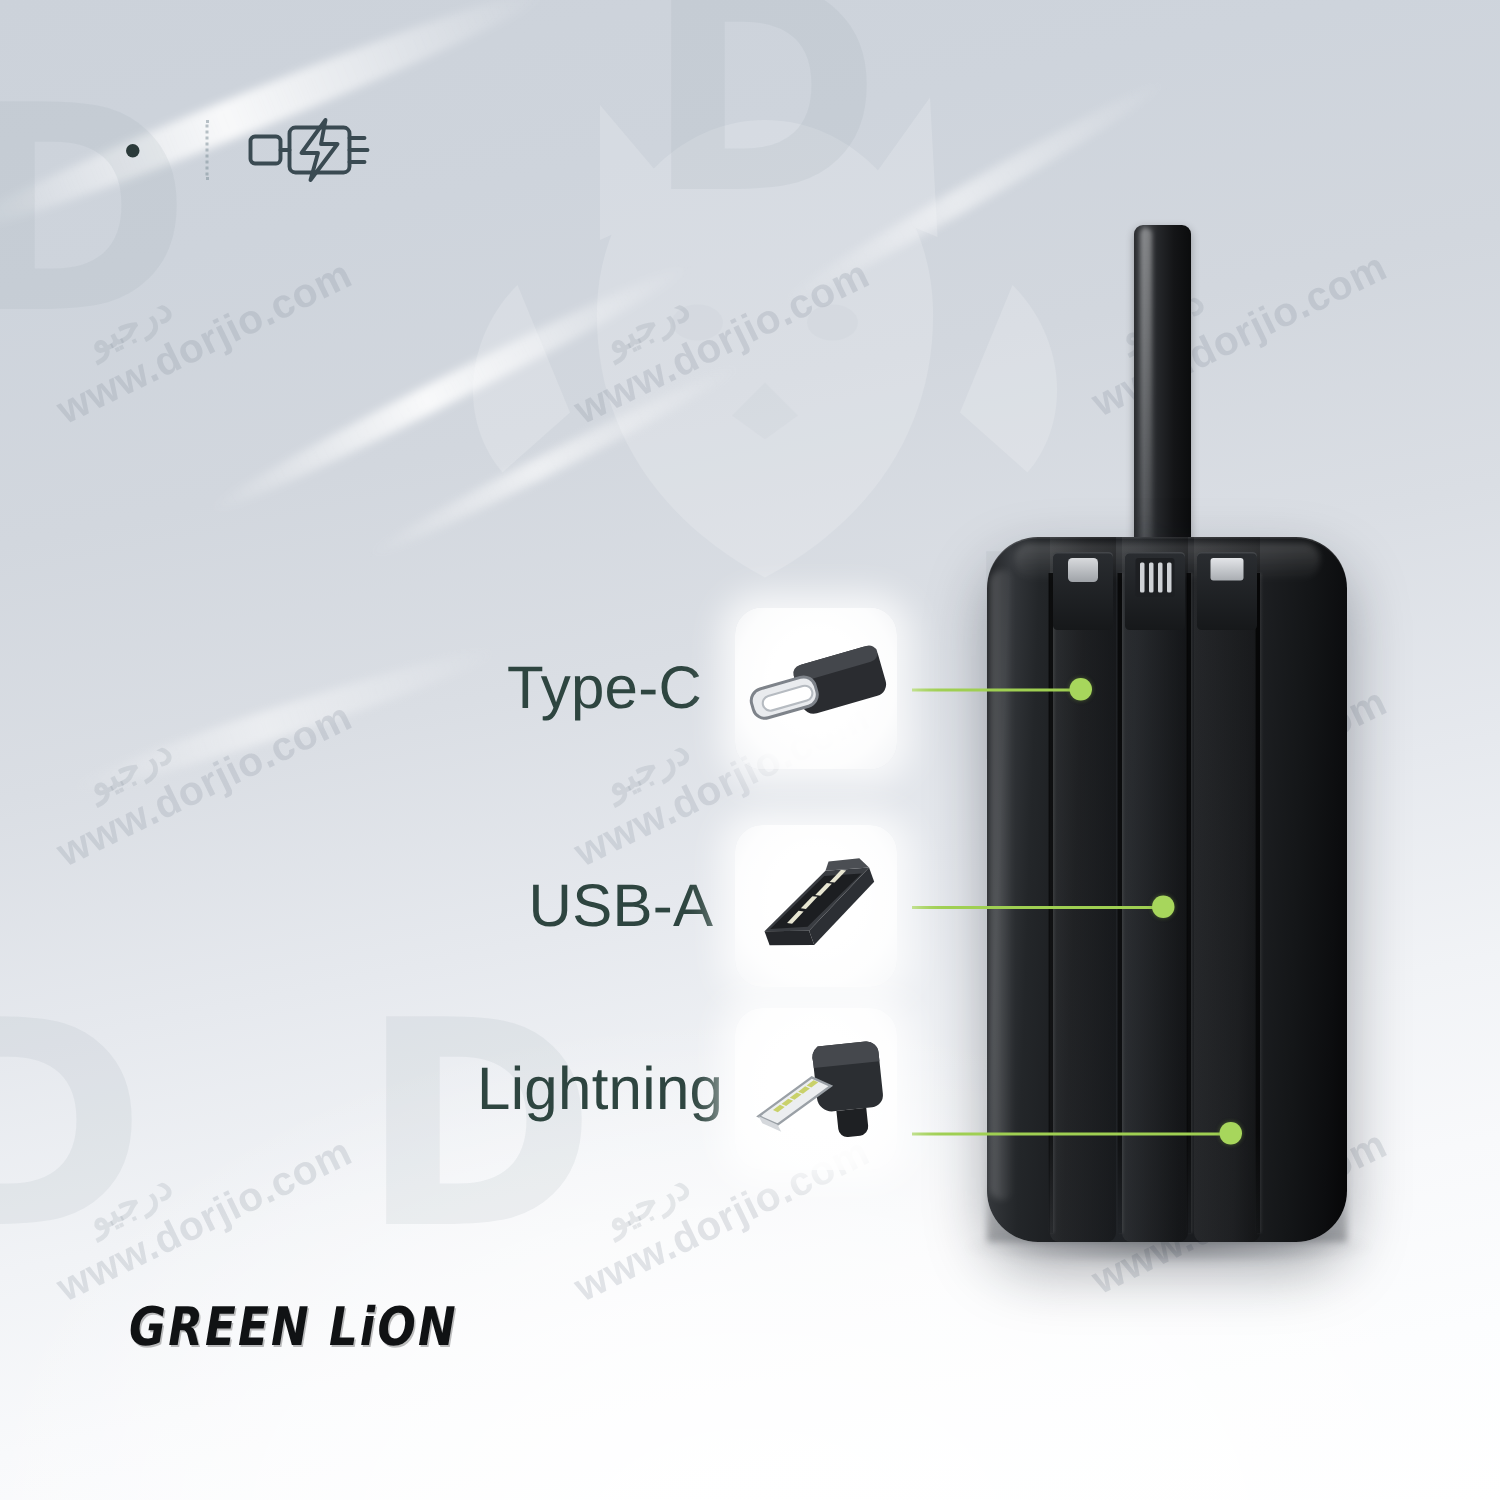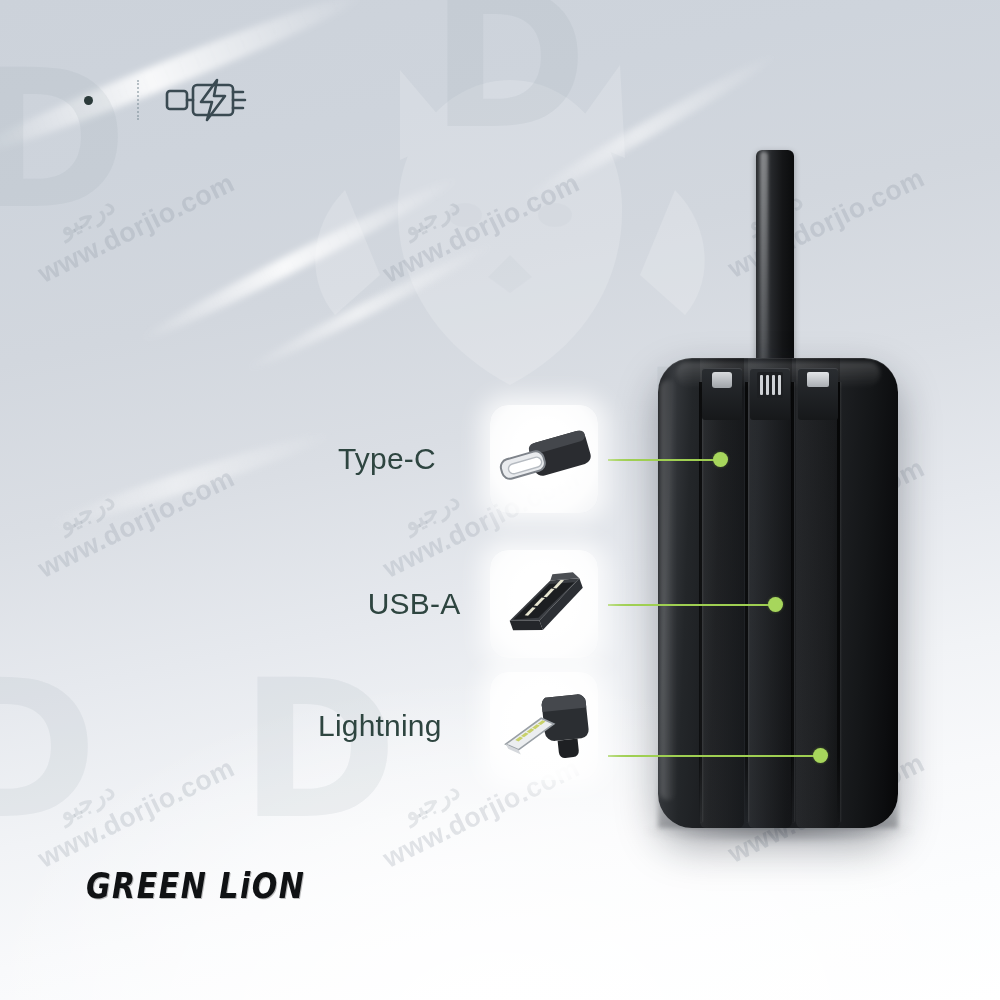--- a/index.html
+++ b/index.html
@@ -197,21 +197,21 @@
   .pb-shadow-floor {
     position:absolute; left:640px; top:818px;
     width:278px; height:26px; border-radius:50%;
     background: radial-gradient(ellipse at center, rgba(30,34,40,.35), rgba(30,34,40,0) 70%);
     filter: blur(3px);
   }
 
   
   .callout { position:absolute; display:flex; align-items:center; }
   .callout-label {
-    font-size: 30px;
+    font-size: 40px;
     color: #2e4540;
     font-weight: 400;
     white-space: nowrap;
     letter-spacing: .2px;
   }
   .thumb {
     width: 108px; height: 108px;
     border-radius: 18px;
     background: radial-gradient(ellipse at 50% 45%, #ffffff 40%, rgba(255,255,255,.92) 70%, rgba(255,255,255,.55) 100%);
     display:flex; align-items:center; justify-content:center;

